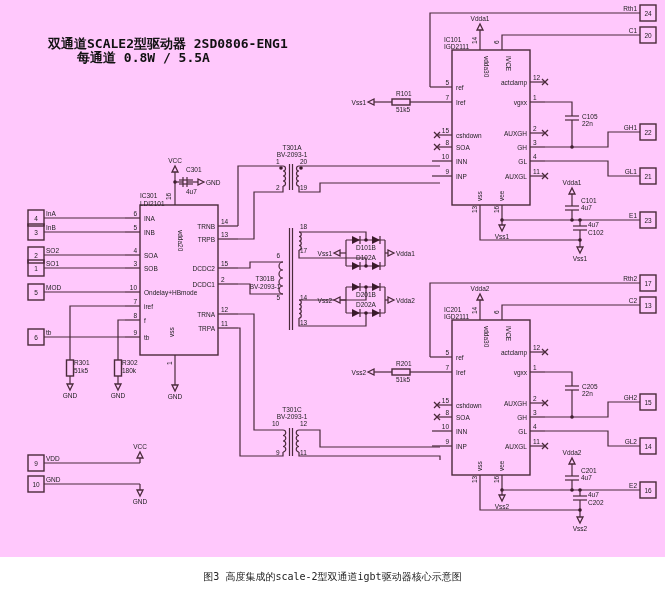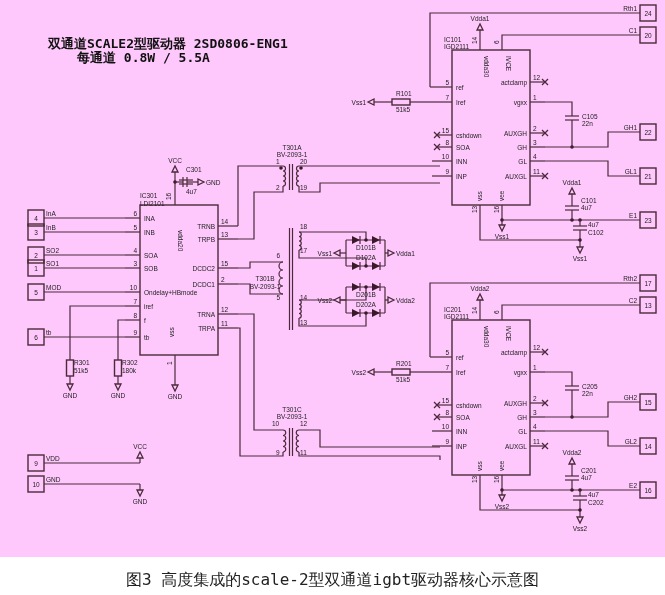--- a/index.html
+++ b/index.html
@@ -5,21 +5,21 @@
   html,body{margin:0;padding:0;background:#ffffff;}
   body{width:665px;height:595px;position:relative;overflow:hidden;font-family:"DejaVu Sans",sans-serif;}
   #panel{position:absolute;left:0;top:0;width:665px;height:557px;background:#ffc8fc;}
   #schem{position:absolute;left:0;top:0;}
   .ttl{font-family:"DejaVu Sans Mono",monospace;font-weight:bold;font-size:13px;fill:#111;}
   .lbl{font-family:"Liberation Sans",sans-serif;font-size:6.5px;fill:#222;}
   .w{stroke:#4a2a3a;stroke-width:1.2;fill:none;}
   .box{stroke:#4a2a3a;stroke-width:1.4;fill:none;}
   .conn{stroke:#4a2a3a;stroke-width:1.3;fill:#ffc8fc;}
   .dot{fill:#3a1a2a;}
-  #caption{position:absolute;left:0;top:570px;width:665px;text-align:center;font-family:"DejaVu Sans Mono",monospace;font-size:16px;color:#222;}
+  #caption{position:absolute;left:0;top:570px;width:665px;text-align:center;font-family:"DejaVu Sans Mono",monospace;font-size:10px;color:#222;}
 </style>
 </head>
 <body>
 
 <div id="panel"></div>
 
 <svg id="schem" width="665" height="557" viewBox="0 0 665 557" xmlns="http://www.w3.org/2000/svg">
   <text class="ttl" x="48" y="48">双通道SCALE2型驱动器 2SD0806-ENG1</text>
   <text class="ttl" x="77" y="62">每通道 0.8W / 5.5A</text>
   <g id="dyn">

